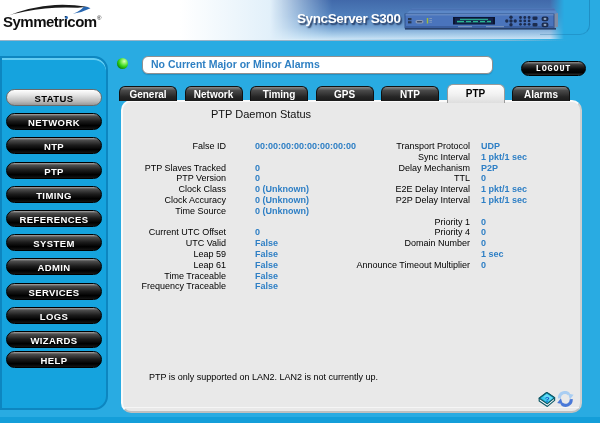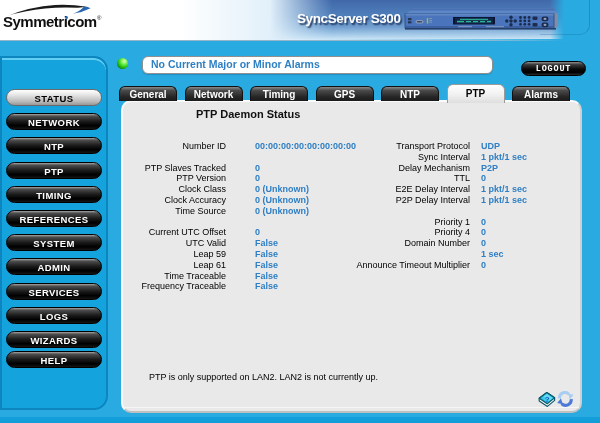--- a/index.html
+++ b/index.html
@@ -42,21 +42,21 @@
   text-align:center; line-height:14px;font-family:Liberation Mono, monospace; }
 .tab { position:absolute; top:86px; width:58px; height:15px; border-radius:6px 6px 0 0;
   background:linear-gradient(180deg,#8a8a8a 0%,#4a4a4a 25%,#262626 70%,#1b1b1b 100%);
   border:1px solid #111; border-bottom:none;
   color:#fff; font-size:10px; font-weight:bold; text-align:center; line-height:15px; }
 .tab.sel { top:84px; height:19px; background:linear-gradient(180deg,#ffffff 0%,#f2f2f2 50%,#dedede 100%);
   border:1px solid #9a9a9a; border-bottom:none; color:#000; line-height:17px; z-index:5; }
 #panel { position:absolute; left:121px; top:100px; width:461px; height:313px;
   background:#e9e9e9; border-radius:10px;
   border:2px solid; border-color:#fafafa #cfcfcf #bfbfbf #fafafa; }
-#title { position:absolute; left:148px; top:108px; font-size:11px; font-weight:bold; color:#111;padding-left:48px; }
+#title { position:absolute; left:163px; top:108px; font-size:11px; font-weight:normal; color:#111;padding-left:48px; }
 .row { position:absolute; left:0; top:0; width:600px; height:10.8px; font-size:9px; line-height:10.8px; color:#000; }
 .lab1 { position:absolute; right:374px; white-space:nowrap; }
 .val1 { position:absolute; left:235px; white-space:nowrap; font-weight:bold; color:#2e7fc5;margin-left:20px; }
 .lab2 { position:absolute; right:130px; white-space:nowrap; }
 .val2 { position:absolute; left:481px; white-space:nowrap; font-weight:bold; color:#2e7fc5; }
 #note { position:absolute; left:134px; top:372px; font-size:9px; color:#000;padding-left:15px; }
 #footline { position:absolute; left:124px; top:407px; width:455px; height:1px; background:#f6f6f6; }
 #bottomband { position:absolute; left:0; top:417px; width:600px; height:6px; background:#149ed9; }
 </style>
 </head>
@@ -143,21 +143,21 @@
 <div class="tab" style="left:119px">General</div>
 <div class="tab" style="left:184.5px">Network</div>
 <div class="tab" style="left:250px">Timing</div>
 <div class="tab" style="left:315.5px">GPS</div>
 <div class="tab" style="left:381px">NTP</div>
 <div class="tab sel" style="left:446.5px">PTP</div>
 <div class="tab" style="left:512px">Alarms</div>
 <div id="title">PTP Daemon Status</div>
 
 <div class="row" style="top:141px">
-    <span class="lab1">Number ID</span>
+    <span class="lab1">False ID</span>
     <span class="val1">00:00:00:00:00:00:00:00</span>
     <span class="lab2">Transport Protocol</span>
     <span class="val2">UDP</span>
   </div>
 <div class="row" style="top:151.8px">
     <span class="lab2">Sync Interval</span>
     <span class="val2">1 pkt/1 sec</span>
   </div>
 <div class="row" style="top:162.6px">
     <span class="lab1">PTP Slaves Tracked</span>

